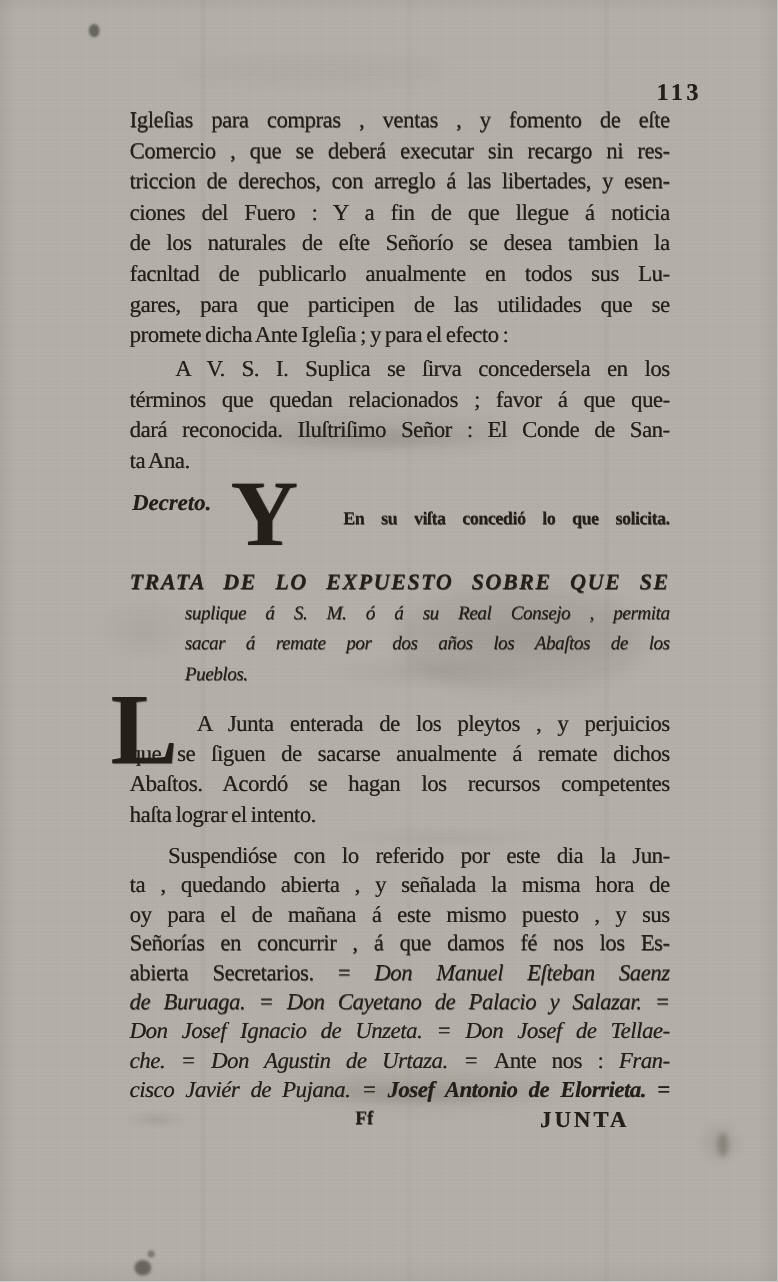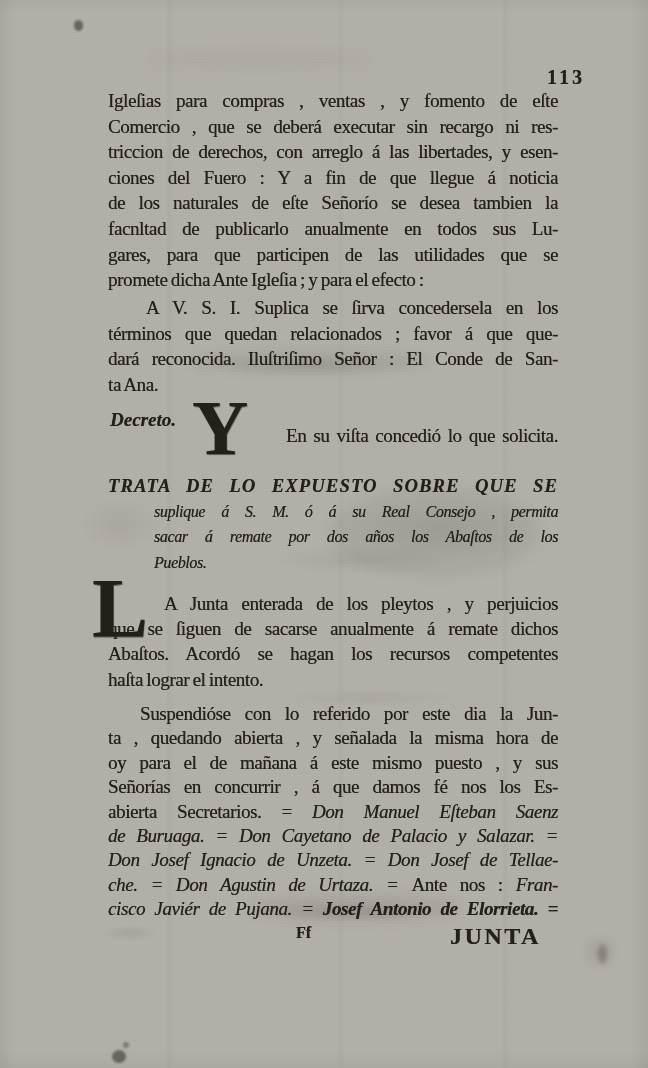--- a/index.html
+++ b/index.html
@@ -34,32 +34,32 @@
   .p1 .line,.p2 .line{height:25.6px;line-height:25.6px;}
   .p3 .line{height:25.2px;line-height:25.2px;}
   .p4 .line{height:24.4px;line-height:24.4px;}
   .indent{padding-left:38px;}
   .it{font-style:italic;}
   .heavy{font-weight:bold;}
   .p1{top:88px;} .p2{top:295px;}
   .decree{top:397px;height:78px;}
   .decree-label{position:absolute;left:2px;top:12px;font-style:italic;font-weight:bold;font-size:19px;text-shadow:0.3px 0.3px 0.5px rgba(35,32,25,.65);}
   .dropcap-y{position:absolute;left:84px;top:-8px;font-size:78px;line-height:78px;font-weight:bold;text-shadow:0.5px 0.5px 0.8px rgba(35,32,25,.6);}
-  .decree-text{position:absolute;left:178px;top:28px;width:272px;white-space:nowrap;font-size:19px;letter-spacing:-0.4px;word-spacing:-1px;text-align:justify;text-align-last:justify;text-shadow:0.3px 0.3px 0.5px rgba(35,32,25,.65);}
+  .decree-text{position:absolute;left:178px;top:28px;width:272px;white-space:nowrap;font-size:15px;letter-spacing:-0.4px;word-spacing:-1px;text-align:justify;text-align-last:justify;text-shadow:0.3px 0.3px 0.5px rgba(35,32,25,.65);font-weight:bold;}
   .heading{top:473px;}
   .h1{height:26px;line-height:26px;font-style:italic;font-weight:bold;font-size:18.5px;letter-spacing:1.2px;word-spacing:2px;}
   .hi{height:25.3px;line-height:25.3px;font-style:italic;font-size:16px;padding-left:46px;word-spacing:3px;}
   .p3{top:591px;}
   .dropcap-l{position:absolute;left:-16px;top:-24px;font-size:84px;line-height:84px;font-weight:bold;text-shadow:0.5px 0.5px 0.8px rgba(35,32,25,.6);}
   .p3 .afterdrop{padding-left:56px;}
   .p4{top:689px;}
   .p4 .indent{padding-left:32px;margin-top:13px;}
   .pagenum{position:absolute;left:547px;top:66px;font-size:20px;font-weight:bold;letter-spacing:3px;text-shadow:0.3px 0.3px 0.5px rgba(35,32,25,.65);}
   .sig{position:absolute;left:296px;top:924px;font-size:16px;font-weight:bold;text-shadow:0.3px 0.3px 0.5px rgba(35,32,25,.65);}
-  .catch{position:absolute;left:450px;top:923px;font-size:24px;font-weight:bold;letter-spacing:2.5px;text-shadow:0.3px 0.3px 0.5px rgba(35,32,25,.65);}
+  .catch{position:absolute;left:450px;top:923px;font-size:19px;font-weight:bold;letter-spacing:2.5px;text-shadow:0.3px 0.3px 0.5px rgba(35,32,25,.65);}
   .speck{position:absolute;border-radius:50%;}
   .sp1{left:74px;top:20px;width:9px;height:11px;background:rgba(42,40,34,.55);filter:blur(1px);}
   .sp2{left:112px;top:1050px;width:14px;height:13px;background:rgba(45,42,36,.55);filter:blur(1.2px);}
   .sp3{left:123px;top:1042px;width:6px;height:6px;background:rgba(45,42,36,.4);filter:blur(1px);}
   .sp4{left:598px;top:944px;width:9px;height:20px;background:rgba(62,58,50,.30);filter:blur(2px);}
   .ghost{position:absolute;border-radius:50%;background:rgba(70,66,58,.10);filter:blur(6px);}
   .g1{left:190px;top:350px;width:240px;height:22px;}
   .g2{left:330px;top:488px;width:210px;height:88px;background:rgba(70,66,58,.08);}
   .g3{left:250px;top:895px;width:210px;height:26px;background:rgba(70,66,58,.11);}
   .g4{left:150px;top:52px;width:220px;height:14px;background:rgba(70,66,58,.05);}

